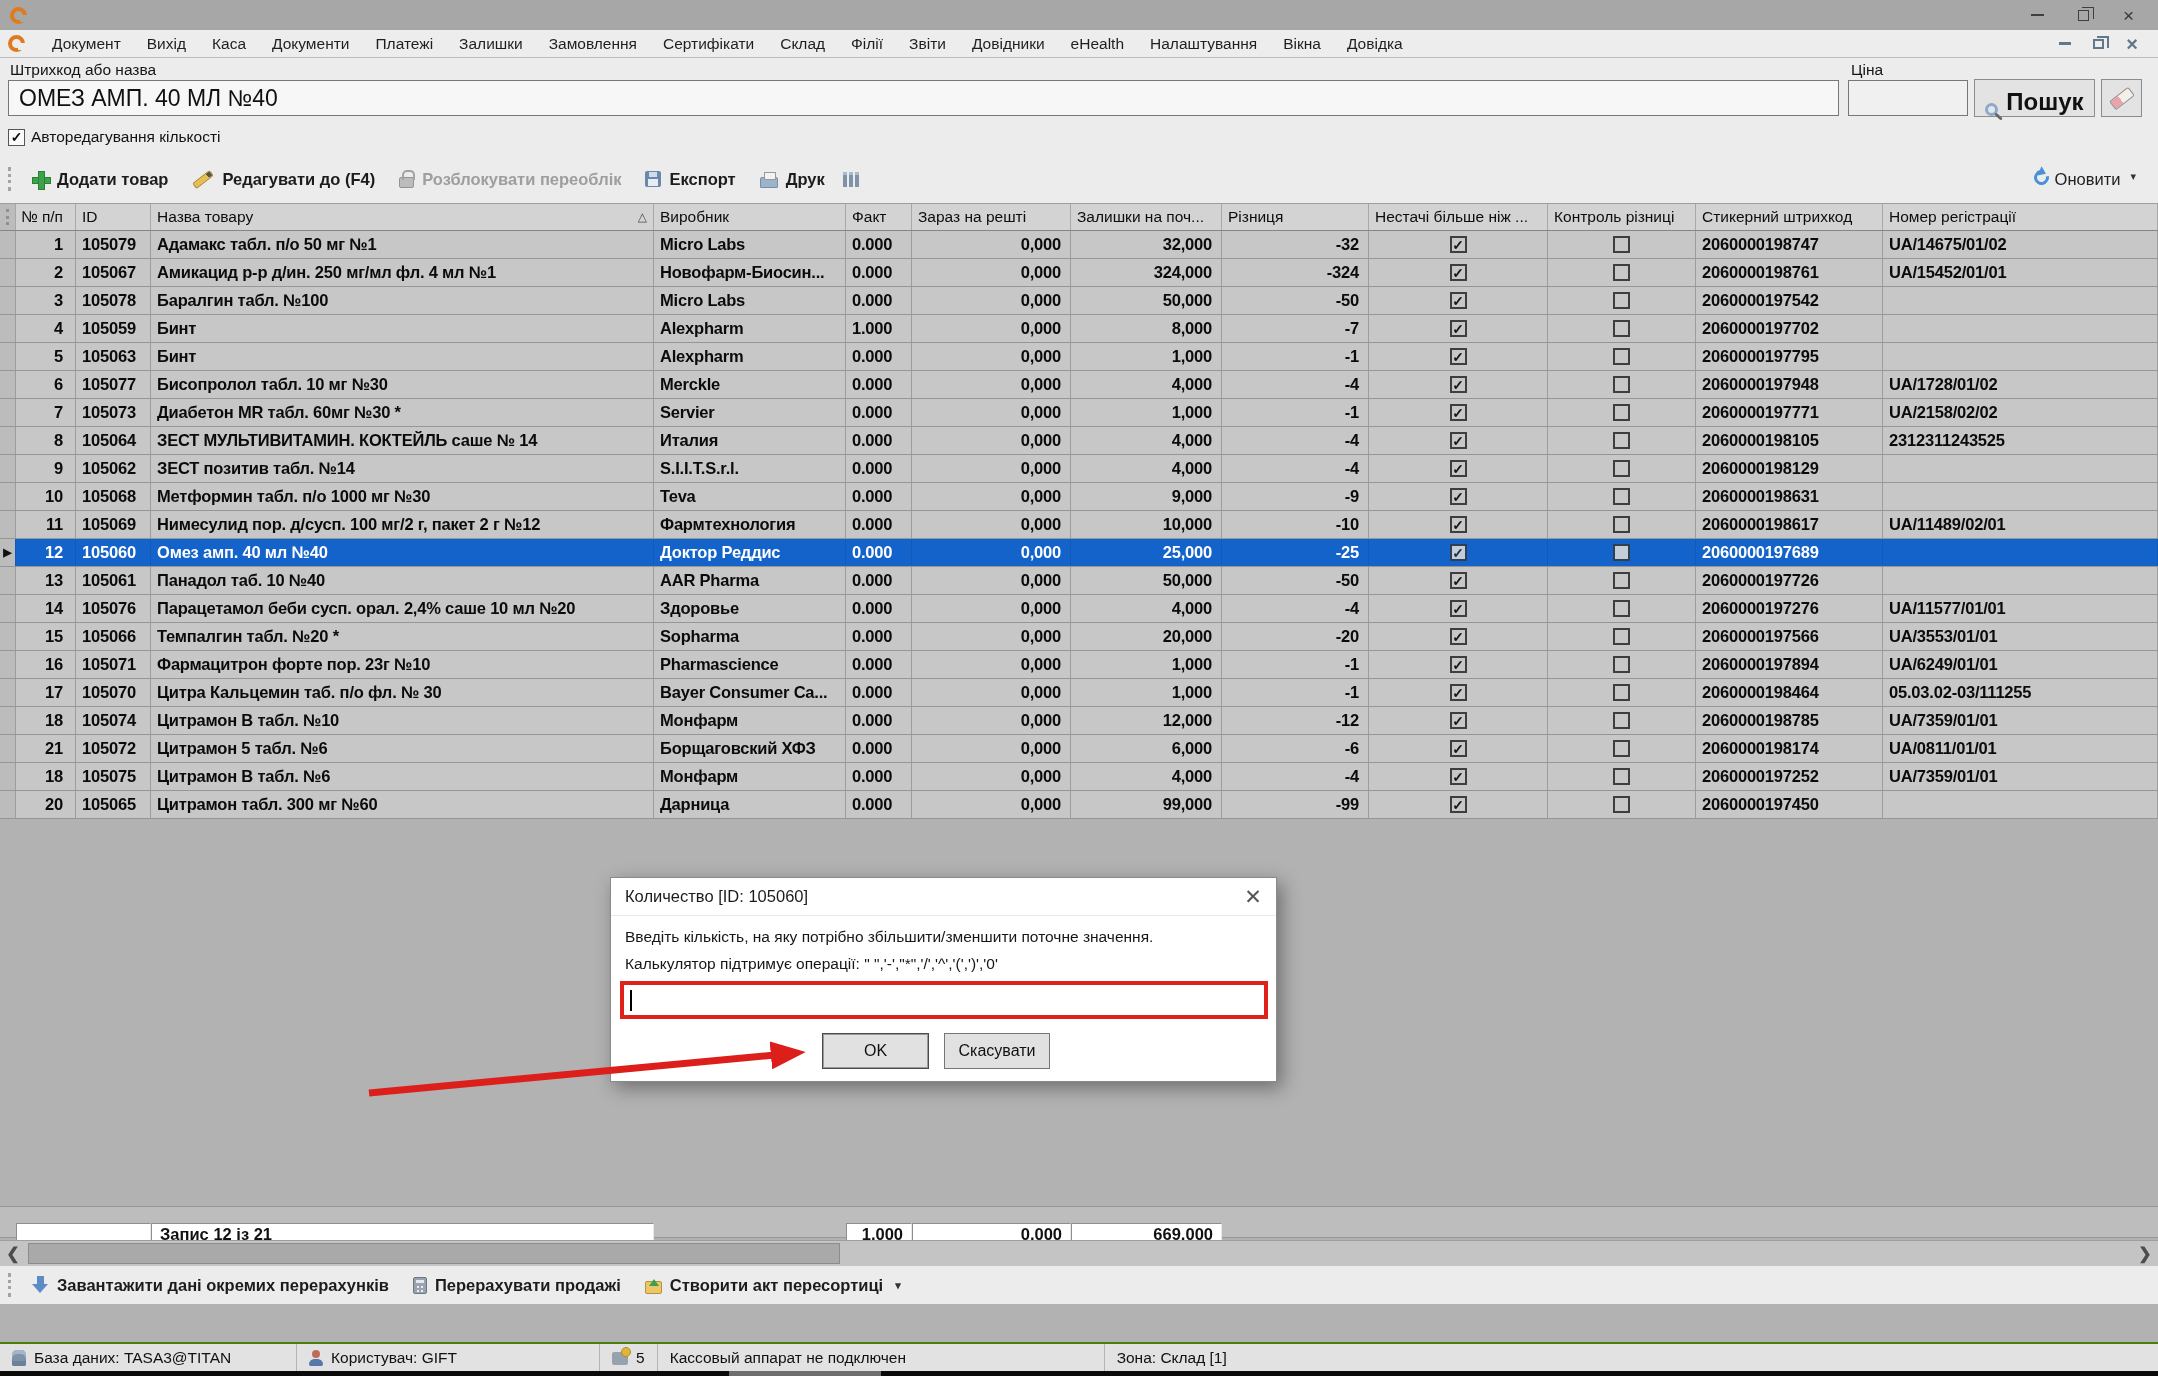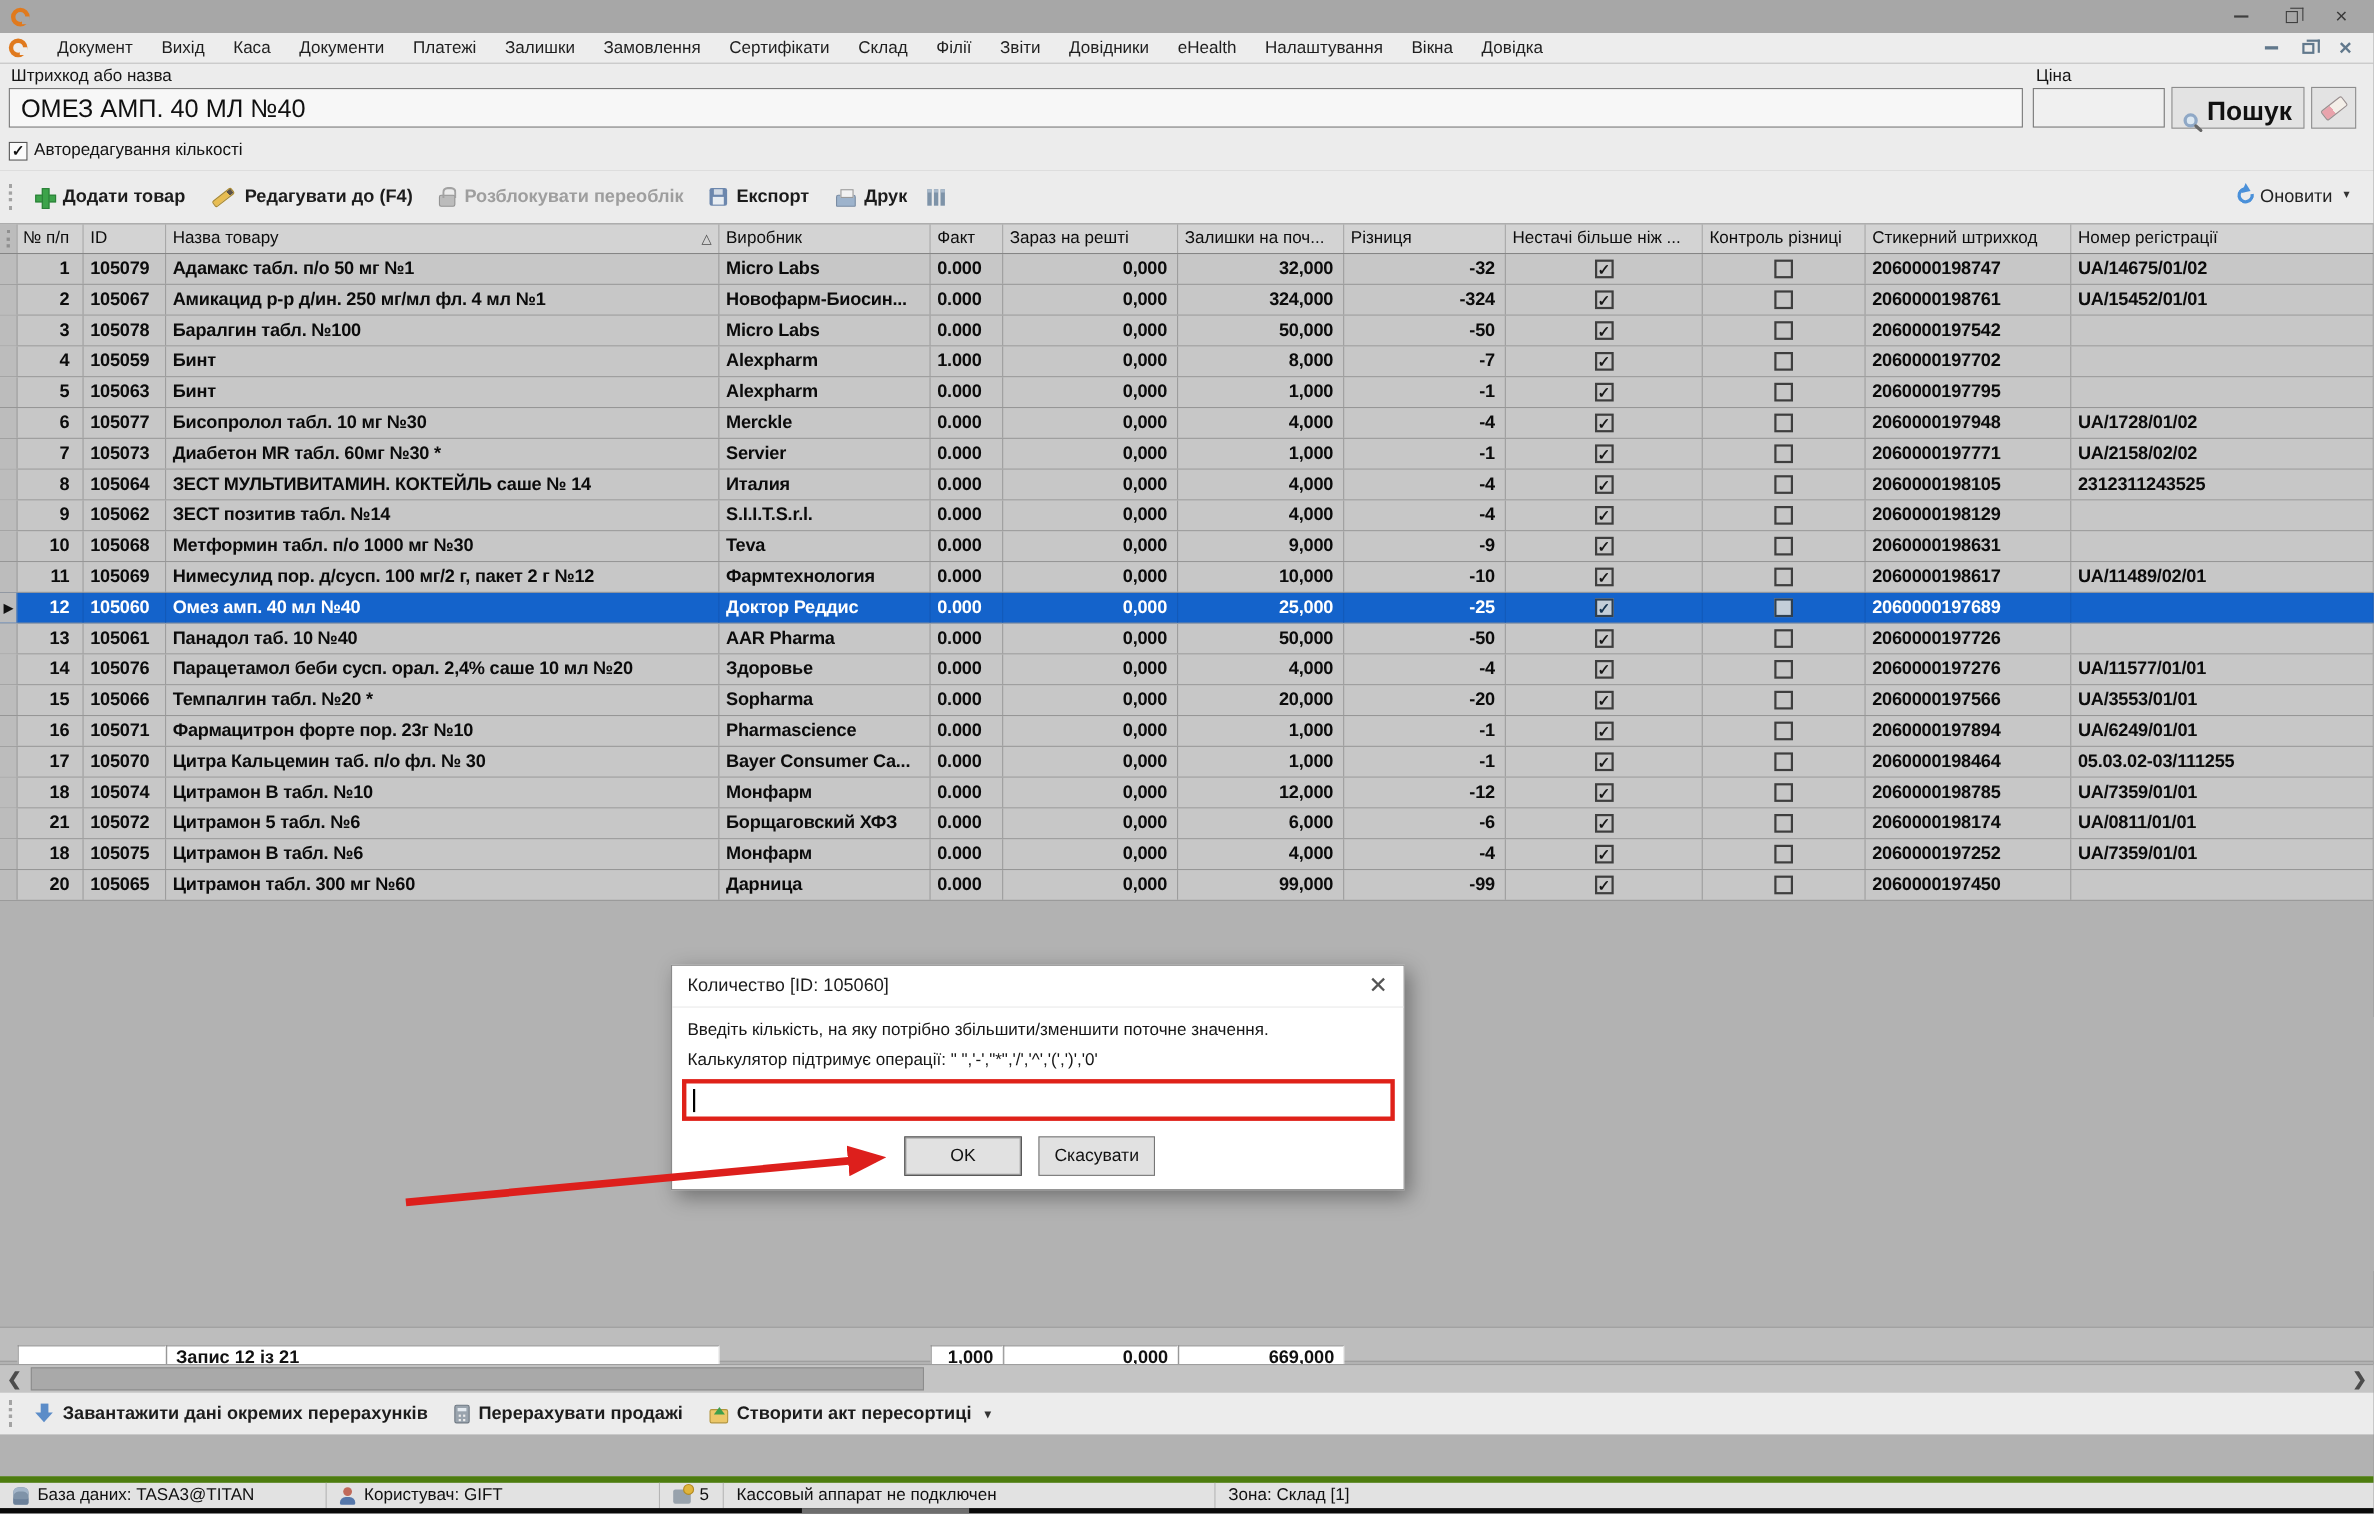--- a/index.html
+++ b/index.html
@@ -137,21 +137,21 @@
   .icon-act{width:17px;height:13px;background:#ecc768;border:1px solid #b2943c;border-radius:2px;position:relative;margin-top:5px}
   .icon-act::before{content:"";position:absolute;left:3px;top:-8px;border:5px solid transparent;border-bottom:7px solid #3f9f4c}
 
   
   .tabstrip{position:absolute;top:1304px;left:0;right:0;height:38px;background:#9c9c9c;display:flex;align-items:center;padding:0 4px;gap:3px}
   .tab{width:188px;height:31px;background:#d8d8d8;border:2px solid #161616;display:flex;align-items:center;
     padding:0 7px;font-size:15.5px;color:#0e0e0e;white-space:nowrap;overflow:hidden}
   .tab.active{background:#f2c18f;border:2px solid #4f8cc9;width:179px}
 
   
-  .statusbar{position:absolute;top:1342px;left:0;right:0;height:29px;background:#e2e2e2;border-top:6px solid #4d7c0f;
+  .statusbar{position:absolute;top:1342px;left:0;right:0;height:29px;background:#e2e2e2;border-top:2px solid #4d7c0f;
     display:flex;align-items:flex-end;font-size:15.5px;color:#101010}
   .st-sec{display:flex;align-items:center;gap:8px;padding:0 12px;height:100%;border-right:1px solid #b5b5b5;white-space:nowrap}
   .st-sec.noborder{border-right:none}
   .icon-db{width:14px;height:16px;background:#7f93a8;border-radius:5px 5px 2px 2px;
     box-shadow:inset 0 4px 0 #a3b5c8, inset 0 -5px 0 #6b8099}
   .icon-user{position:relative;width:14px;height:16px}
   .icon-user::before{content:"";position:absolute;left:3px;top:0;width:8px;height:8px;border-radius:50%;background:#c06a5a}
   .icon-user::after{content:"";position:absolute;left:0;bottom:0;width:14px;height:7px;border-radius:6px 6px 2px 2px;background:#5577aa}
   .icon-cash{width:16px;height:13px;background:#98a2ac;border-radius:2px;position:relative;margin-top:2px}
   .icon-cash::before{content:"";position:absolute;right:-3px;top:-5px;width:8px;height:8px;background:#e0b53c;border-radius:50%;border:1px solid #b28a22}

